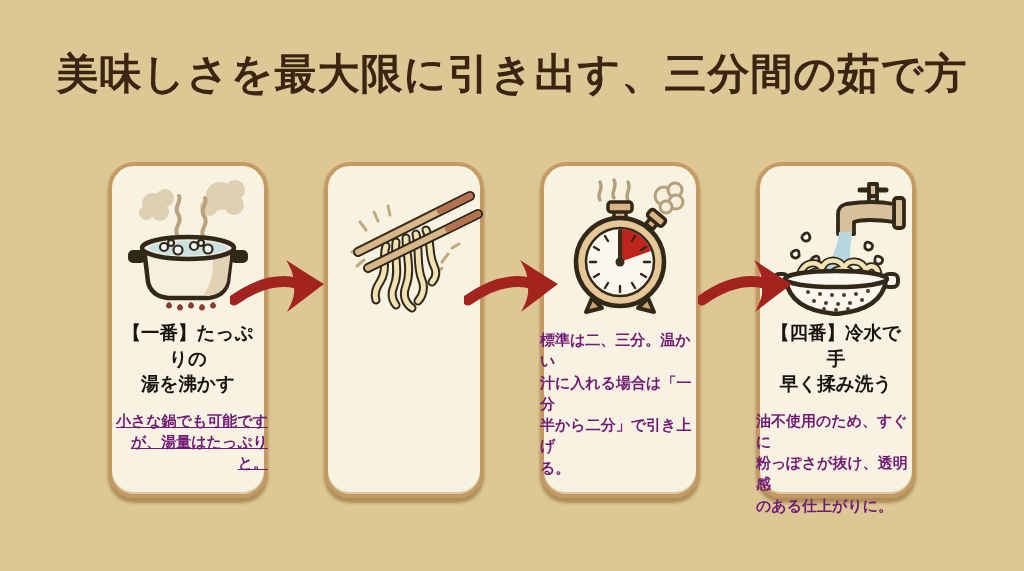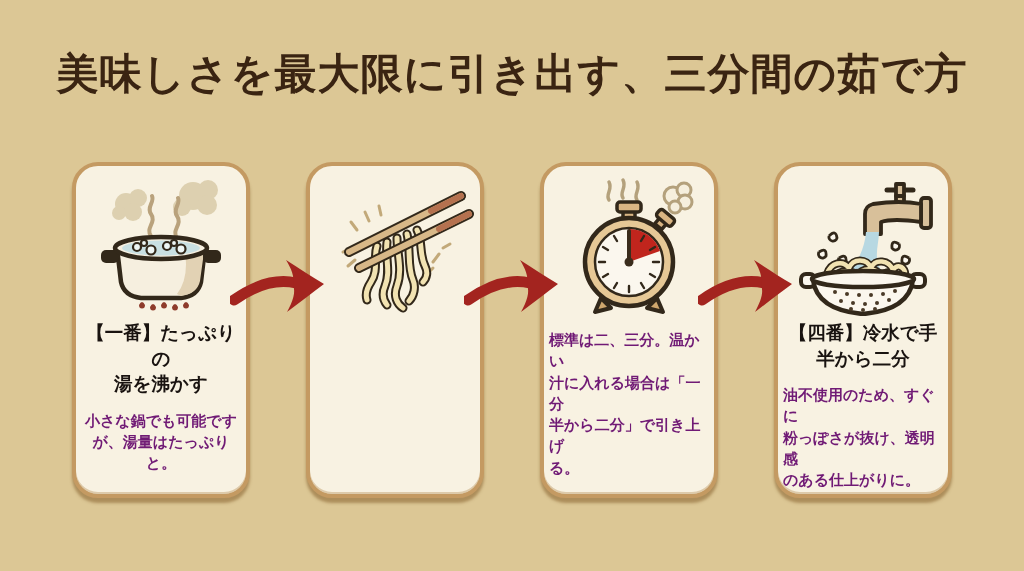--- a/index.html
+++ b/index.html
@@ -22,21 +22,21 @@
     font-family:"Liberation Serif","DejaVu Serif",serif;
     font-weight:700;font-size:42px;letter-spacing:1px;
     color:#3a2412;
   }
   .cards{
     position:absolute;top:162px;left:0;width:100%;
     display:flex;justify-content:center;gap:56px;
   }
   .card{
     box-sizing:border-box;
-    width:178px;height:336px;
+    width:160px;height:336px;
     background:#f8f2e2;
     border:4px solid #c49a62;
     border-radius:26px;
     box-shadow:0 5px 3px rgba(125,86,34,0.5), inset 0 -2px 0 rgba(173,128,66,0.35);
     padding:8px 8px 0 8px;
     display:flex;flex-direction:column;align-items:center;
     position:relative;z-index:1;
   }
   .illus{
     width:160px;height:142px;display:flex;align-items:center;justify-content:center;
@@ -46,21 +46,21 @@
     margin:4px 0 0 0;
     font-size:18.5px;line-height:1.38;font-weight:700;
     color:#191310;text-align:center;white-space:pre-line;
   }
   .step-body{
     margin:13px 0 0 0;
     font-size:15px;line-height:1.42;font-weight:700;
     color:#701a75;text-align:left;white-space:pre-line;
     width:160px;
   }
-  .step-body.centered{text-align:center;}
+  .step-body.centered{text-align:right;text-decoration:underline;}
   .arrow{
     position:absolute;top:252px;width:96px;height:66px;z-index:2;
   }
   .arrow-1{left:230px;}
   .arrow-2{left:464px;}
   .arrow-3{left:698px;}
 </style>
 </head>
 <body>
 
@@ -277,21 +277,21 @@
               <circle cx="82" cy="130" r="2"></circle>
               <circle cx="94" cy="129" r="2"></circle>
               <circle cx="106" cy="126" r="2"></circle>
             <circle cx="68" cy="135" r="2"></circle>
               <circle cx="80" cy="136" r="2"></circle>
               <circle cx="92" cy="135" r="2"></circle>
           </g>
         </svg>
       </div>
       <h2 class="step-heading">【四番】冷水で手
-半から二分</h2>
+早く揉み洗う</h2>
       <p class="step-body">油不使用のため、すぐに
 粉っぽさが抜け、透明感
 のある仕上がりに。</p>
     </section>
 
   </div>
 
   <svg class="arrow arrow-1" viewBox="0 0 96 66">
     <path d="M4,48 C24,34 44,26 66,31" fill="none" stroke="#a3241f" stroke-width="11" stroke-linecap="round"></path>
     <path d="M56,8 C70,17 82,25 94,32 C82,41 70,50 57,60 C63,49 66,40 63,33 C65,25 61,16 56,8 Z" fill="#a3241f"></path>

